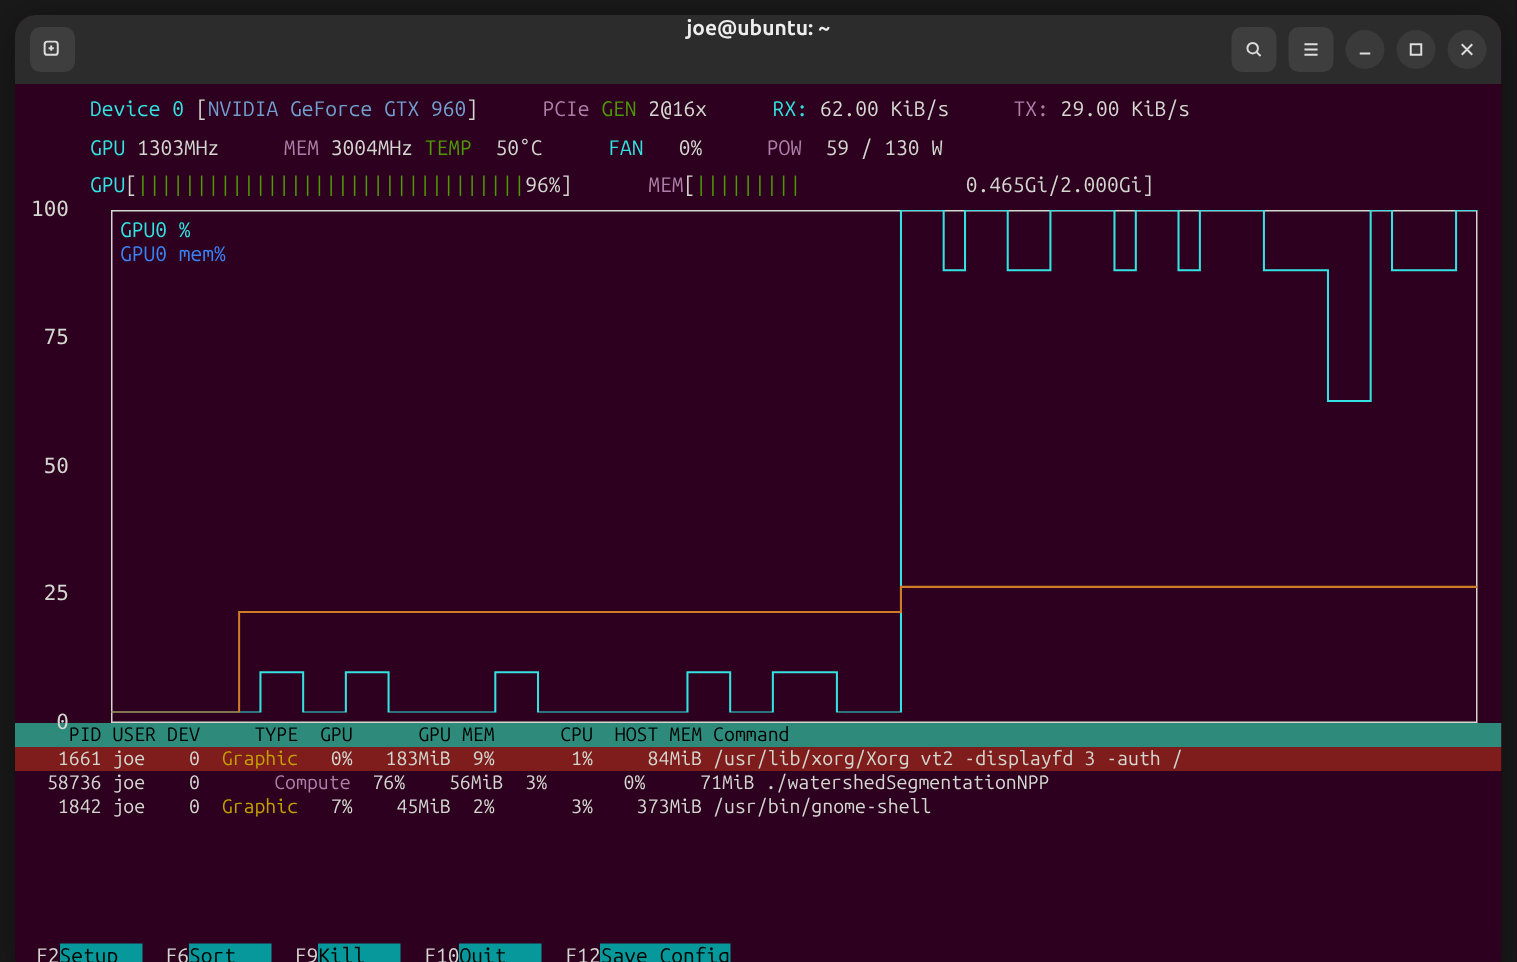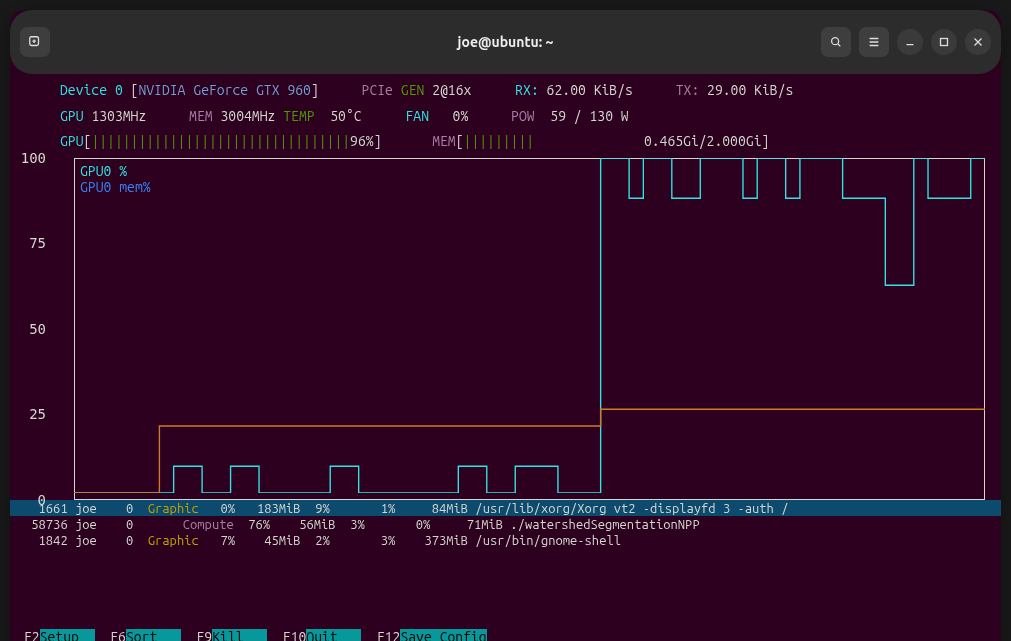--- a/index.html
+++ b/index.html
@@ -16,27 +16,25 @@
     width: 1011px;
     height: 641px;
     background: #2c001e;
     border-radius: 14px;
     overflow: hidden;
     box-shadow: 0 5px 30px rgba(0,0,0,0.4);
     position: relative;
     color: #d0d0d0;
   }
   .titlebar {
-    height: 64px;
+    height: 46px;
     background: #2c2c2c;
     display: flex;
-    align-items: center;
     padding: 0 10px;
     position: relative;
-    border-radius: 22px;
   }
   .tb-left, .tb-right { display: flex; gap: 8px; align-items: center; }
   .tb-left { flex: 0 0 auto; }
   .tb-center {
     position: absolute;
     left: 0; right: 0;
     text-align: center;
     font-weight: bold;
     color: #eee;
     pointer-events: none;
@@ -115,21 +113,21 @@
     font-weight: normal;
     padding: 1px 14px;
     white-space: pre;
   }
   .proc-row {
     padding: 1px 14px;
     white-space: pre;
     color: #d3d7cf;
   }
   .proc-row.sel {
-    background: #0c4a6e;
+    background: #7f1d1d;
   }
 
   .fkeys {
     position: absolute;
     bottom: 0; left: 0; right: 0;
     padding: 0 14px 6px 14px;
     white-space: pre;
     font-size: 14px;
   }
   .fk-key { color: #d3d7cf; }
@@ -198,20 +196,21 @@
     <div class="legend" id="legend">
         <div style="color: rgb(52, 226, 226);">GPU0  %</div>
         <div style="color: #3b82f6;">GPU0  mem%</div>
       </div>
     <svg class="chart-svg" id="chartsvg" preserveAspectRatio="none" viewBox="0 0 930 342">
         <path d="M0,342 L14.53125,342 L14.53125,342 L29.0625,342 L29.0625,342 L43.59375,342 L43.59375,342 L58.125,342 L58.125,342 L72.65625,342 L72.65625,342 L87.1875,342 L87.1875,342 L101.71875,342 L101.71875,314.64 L116.25,314.64 L116.25,314.64 L130.78125,314.64 L130.78125,342 L145.3125,342 L145.3125,342 L159.84375,342 L159.84375,314.64 L174.375,314.64 L174.375,314.64 L188.90625,314.64 L188.90625,342 L203.4375,342 L203.4375,342 L217.96875,342 L217.96875,342 L232.5,342 L232.5,342 L247.03125,342 L247.03125,342 L261.5625,342 L261.5625,314.64 L276.09375,314.64 L276.09375,314.64 L290.625,314.64 L290.625,342 L305.15625,342 L305.15625,342 L319.6875,342 L319.6875,342 L334.21875,342 L334.21875,342 L348.75,342 L348.75,342 L363.28125,342 L363.28125,342 L377.8125,342 L377.8125,342 L392.34375,342 L392.34375,314.64 L406.875,314.64 L406.875,314.64 L421.40625,314.64 L421.40625,342 L435.9375,342 L435.9375,342 L450.46875,342 L450.46875,314.64 L465,314.64 L465,314.64 L479.53125,314.64 L479.53125,314.64 L494.0625,314.64 L494.0625,342 L508.59375,342 L508.59375,342 L523.125,342 L523.125,342 L537.65625,342 L537.65625,0 L552.1875,0 L552.1875,0 L566.71875,0 L566.71875,41.04 L581.25,41.04 L581.25,0 L595.78125,0 L595.78125,0 L610.3125,0 L610.3125,41.04 L624.84375,41.04 L624.84375,41.04 L639.375,41.04 L639.375,0 L653.90625,0 L653.90625,0 L668.4375,0 L668.4375,0 L682.96875,0 L682.96875,41.04 L697.5,41.04 L697.5,0 L712.03125,0 L712.03125,0 L726.5625,0 L726.5625,41.04 L741.09375,41.04 L741.09375,0 L755.625,0 L755.625,0 L770.15625,0 L770.15625,0 L784.6875,0 L784.6875,41.04 L799.21875,41.04 L799.21875,41.04 L813.75,41.04 L813.75,41.04 L828.28125,41.04 L828.28125,129.96 L842.8125,129.96 L842.8125,129.96 L857.34375,129.96 L857.34375,0 L871.875,0 L871.875,41.04 L886.40625,41.04 L886.40625,41.04 L900.9375,41.04 L900.9375,41.04 L915.46875,41.04 L915.46875,0 L930,0 L930,0" fill="none" stroke="#34e2e2" stroke-width="1.4"></path>
         <path d="M0,342 L14.53125,342 L14.53125,342 L29.0625,342 L29.0625,342 L43.59375,342 L43.59375,342 L58.125,342 L58.125,342 L72.65625,342 L72.65625,342 L87.1875,342 L87.1875,273.6 L101.71875,273.6 L101.71875,273.6 L116.25,273.6 L116.25,273.6 L130.78125,273.6 L130.78125,273.6 L145.3125,273.6 L145.3125,273.6 L159.84375,273.6 L159.84375,273.6 L174.375,273.6 L174.375,273.6 L188.90625,273.6 L188.90625,273.6 L203.4375,273.6 L203.4375,273.6 L217.96875,273.6 L217.96875,273.6 L232.5,273.6 L232.5,273.6 L247.03125,273.6 L247.03125,273.6 L261.5625,273.6 L261.5625,273.6 L276.09375,273.6 L276.09375,273.6 L290.625,273.6 L290.625,273.6 L305.15625,273.6 L305.15625,273.6 L319.6875,273.6 L319.6875,273.6 L334.21875,273.6 L334.21875,273.6 L348.75,273.6 L348.75,273.6 L363.28125,273.6 L363.28125,273.6 L377.8125,273.6 L377.8125,273.6 L392.34375,273.6 L392.34375,273.6 L406.875,273.6 L406.875,273.6 L421.40625,273.6 L421.40625,273.6 L435.9375,273.6 L435.9375,273.6 L450.46875,273.6 L450.46875,273.6 L465,273.6 L465,273.6 L479.53125,273.6 L479.53125,273.6 L494.0625,273.6 L494.0625,273.6 L508.59375,273.6 L508.59375,273.6 L523.125,273.6 L523.125,273.6 L537.65625,273.6 L537.65625,256.5 L552.1875,256.5 L552.1875,256.5 L566.71875,256.5 L566.71875,256.5 L581.25,256.5 L581.25,256.5 L595.78125,256.5 L595.78125,256.5 L610.3125,256.5 L610.3125,256.5 L624.84375,256.5 L624.84375,256.5 L639.375,256.5 L639.375,256.5 L653.90625,256.5 L653.90625,256.5 L668.4375,256.5 L668.4375,256.5 L682.96875,256.5 L682.96875,256.5 L697.5,256.5 L697.5,256.5 L712.03125,256.5 L712.03125,256.5 L726.5625,256.5 L726.5625,256.5 L741.09375,256.5 L741.09375,256.5 L755.625,256.5 L755.625,256.5 L770.15625,256.5 L770.15625,256.5 L784.6875,256.5 L784.6875,256.5 L799.21875,256.5 L799.21875,256.5 L813.75,256.5 L813.75,256.5 L828.28125,256.5 L828.28125,256.5 L842.8125,256.5 L842.8125,256.5 L857.34375,256.5 L857.34375,256.5 L871.875,256.5 L871.875,256.5 L886.40625,256.5 L886.40625,256.5 L900.9375,256.5 L900.9375,256.5 L915.46875,256.5 L915.46875,256.5 L930,256.5 L930,256.5" fill="none" stroke="#ce7c28" stroke-width="1.4"></path>
       </svg>
   </div>
 
+  <div class="proc-header" id="prochdr">   PID USER DEV     TYPE  GPU      GPU MEM      CPU  HOST MEM Command</div>
   <div id="procbody">
       <div class="proc-row sel">  1661 joe    0 <span class="c-tan"> Graphic</span>   0%   183MiB  9%       1%     84MiB /usr/lib/xorg/Xorg vt2 -displayfd 3 -auth /</div>
       <div class="proc-row"> 58736 joe    0 <span class="c-mag"> Compute</span>  76%    56MiB  3%       0%     71MiB ./watershedSegmentationNPP</div>
       <div class="proc-row">  1842 joe    0 <span class="c-tan"> Graphic</span>   7%    45MiB  2%       3%    373MiB /usr/bin/gnome-shell</div>
     </div>
 
   <div class="fkeys" id="fkeys"><span class="fk-key">F2</span><span class="fk-lbl">Setup  </span>  <span class="fk-key">F6</span><span class="fk-lbl">Sort   </span>  <span class="fk-key">F9</span><span class="fk-lbl">Kill   </span>  <span class="fk-key">F10</span><span class="fk-lbl">Quit   </span>  <span class="fk-key">F12</span><span class="fk-lbl">Save Config</span>  </div>
 
 </div>
 

